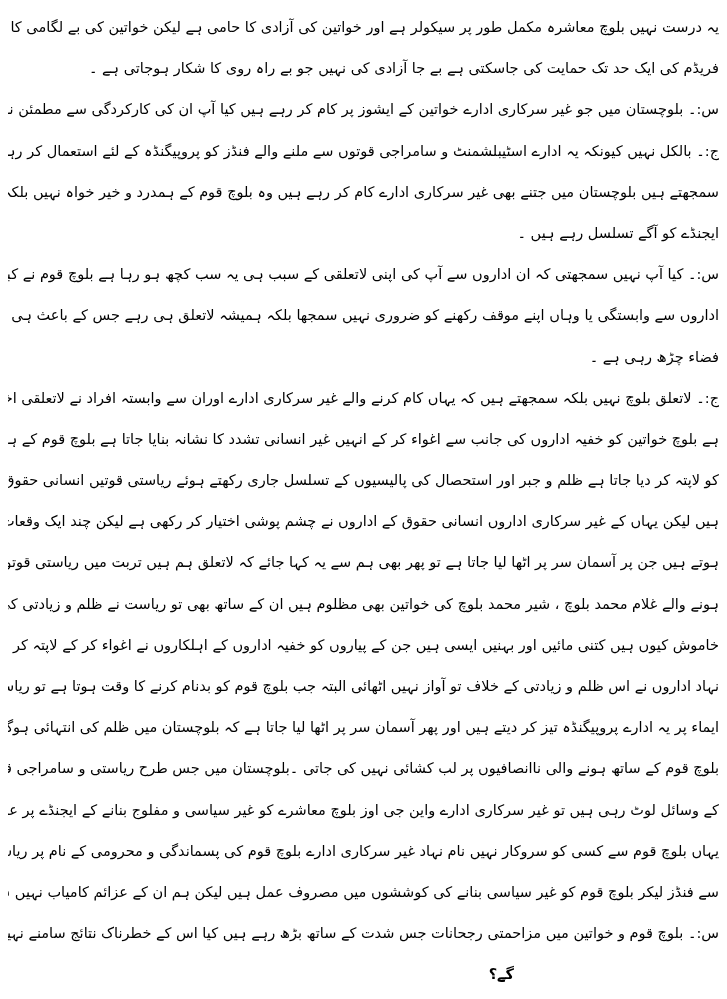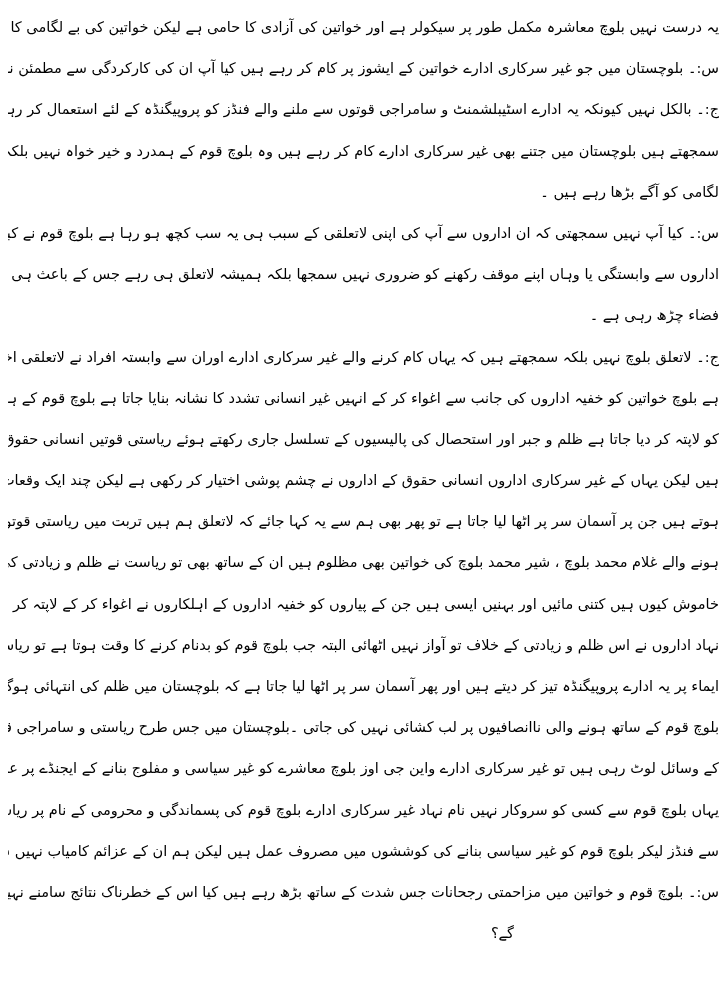--- a/index.html
+++ b/index.html
@@ -29,31 +29,33 @@
     font-size: 14.5px;
     letter-spacing: -0.2px;
     color: #000000;
     box-sizing: border-box;
   }
   .text-line.qa-start {
     
   }
   .text-line.indent-deep {
     padding-right: 205px;
+    font-weight: bold;
   }
 </style>
 </head>
 <body>
 
 <div class="page">
   <div class="text-line">یہ درست نہیں بلوچ معاشرہ مکمل طور پر سیکولر ہے اور خواتین کی آزادی کا حامی ہے لیکن خواتین کی بے لگامی کا نام آزادی نہیں فیمیل</div>
+  <div class="text-line">فریڈم کی ایک حد تک حمایت کی جاسکتی ہے بے جا آزادی کی نہیں جو بے راہ روی کا شکار ہوجاتی ہے ۔</div>
   <div class="text-line qa-start">س:۔ بلوچستان میں جو غیر سرکاری ادارے خواتین کے ایشوز پر کام کر رہے ہیں کیا آپ ان کی کارکردگی سے مطمئن نہیں؟</div>
   <div class="text-line qa-start">ج:۔ بالکل نہیں کیونکہ یہ ادارے اسٹیبلشمنٹ و سامراجی قوتوں سے ملنے والے فنڈز کو پروپیگنڈہ کے لئے استعمال کر رہے ہیں اور ہم</div>
   <div class="text-line">سمجھتے ہیں بلوچستان میں جتنے بھی غیر سرکاری ادارے کام کر رہے ہیں وہ بلوچ قوم کے ہمدرد و خیر خواہ نہیں بلکہ بلوچ دشمن قوتوں کے</div>
-  <div class="text-line">لگامی کو آگے بڑھا رہے ہیں ۔</div>
+  <div class="text-line">ایجنڈے کو آگے تسلسل رہے ہیں ۔</div>
   <div class="text-line qa-start">س:۔ کیا آپ نہیں سمجھتی کہ ان اداروں سے آپ کی اپنی لاتعلقی کے سبب ہی یہ سب کچھ ہو رہا ہے بلوچ قوم نے کبھی غیر سرکاری</div>
   <div class="text-line">اداروں سے وابستگی یا وہاں اپنے موقف رکھنے کو ضروری نہیں سمجھا بلکہ ہمیشہ لاتعلق ہی رہے جس کے باعث ہی عدم اعتماد کی فضاء</div>
   <div class="text-line">فضاء چڑھ رہی ہے ۔</div>
   <div class="text-line qa-start">ج:۔ لاتعلق بلوچ نہیں بلکہ سمجھتے ہیں کہ یہاں کام کرنے والے غیر سرکاری ادارے اوران سے وابستہ افراد نے لاتعلقی اختیار کر رکھی</div>
   <div class="text-line">ہے بلوچ خواتین کو خفیہ اداروں کی جانب سے اغواء کر کے انہیں غیر انسانی تشدد کا نشانہ بنایا جاتا ہے بلوچ قوم کے ہزاروں فرزندان</div>
   <div class="text-line">کو لاپتہ کر دیا جاتا ہے ظلم و جبر اور استحصال کی پالیسیوں کے تسلسل جاری رکھتے ہوئے ریاستی قوتیں انسانی حقوق کی دھجیاں بکھیر رہی</div>
   <div class="text-line">ہیں لیکن یہاں کے غیر سرکاری اداروں انسانی حقوق کے اداروں نے چشم پوشی اختیار کر رکھی ہے لیکن چند ایک وقعات ایسے بھی</div>
   <div class="text-line">ہوتے ہیں جن پر آسمان سر پر اٹھا لیا جاتا ہے تو پھر بھی ہم سے یہ کہا جائے کہ لاتعلق ہم ہیں تربت میں ریاستی قوتوں کے ہاتھوں قتل</div>
   <div class="text-line">ہونے والے غلام محمد بلوچ ، شیر محمد بلوچ کی خواتین بھی مظلوم ہیں ان کے ساتھ بھی تو ریاست نے ظلم و زیادتی کی لیکن یہ ادارے</div>
   <div class="text-line">خاموش کیوں ہیں کتنی مائیں اور بہنیں ایسی ہیں جن کے پیاروں کو خفیہ اداروں کے اہلکاروں نے اغواء کر کے لاپتہ کر دیا لیکن ان نام</div>

